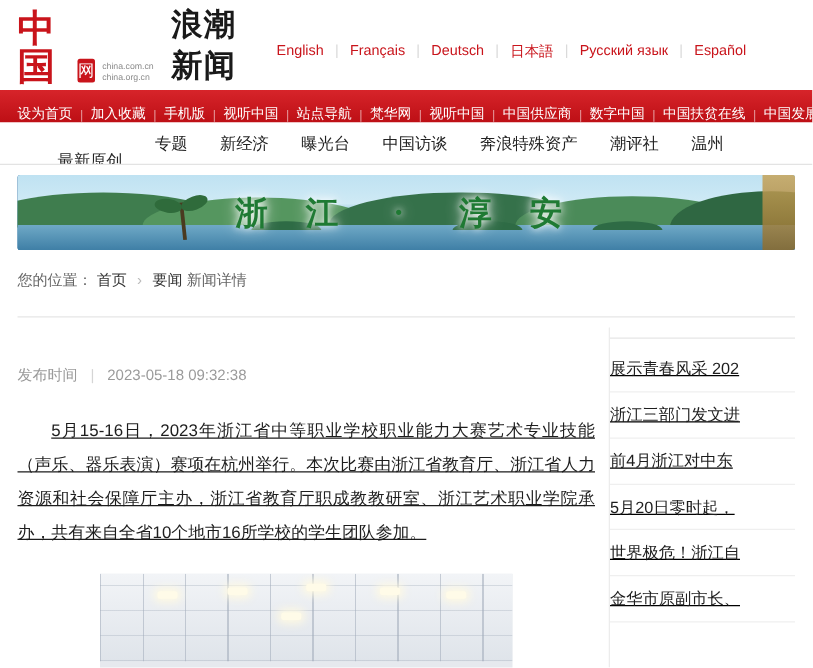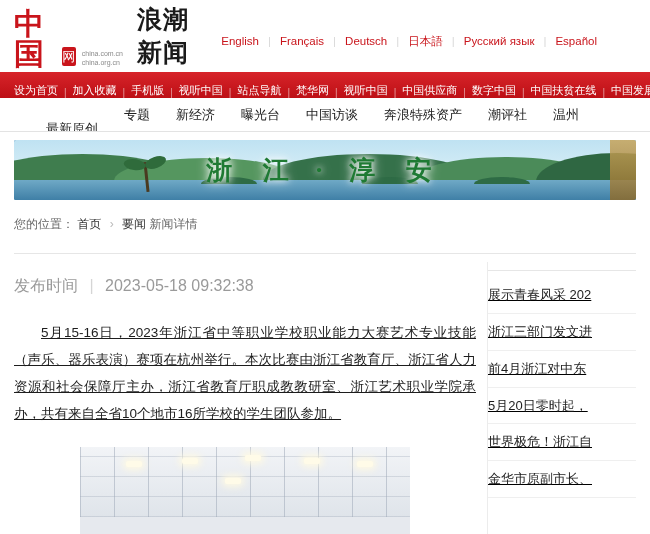--- a/index.html
+++ b/index.html
@@ -144,21 +144,21 @@
   .palm:before, .palm:after {
     content: ""; position: absolute; top: -4px; width: 22px; height: 11px;
     border-radius: 50%;
     background: #2f6b3b;
   }
   .palm:before { left: -20px; transform: rotate(14deg); }
   .palm:after  { left: 1px;  transform: rotate(-14deg); }
   .banner-title {
     position: absolute; inset: 0;
     display: flex; align-items: center; justify-content: center;
-    gap: 14px;
+    gap: 32px;
     font-family: "Liberation Serif", serif;
     font-size: 26px;
     font-weight: bold;
     color: #1f7a33;
     letter-spacing: 12px;
     text-shadow: 0 0 6px rgba(255,255,255,.95), 0 0 12px rgba(255,255,255,.9);
   }
   .banner-right-strip {
     position: absolute; right: 0; top: 0; bottom: 0; width: 26px;
     background: linear-gradient(180deg,#c7a45a,#8e6b2b);
@@ -182,22 +182,22 @@
   .article { width: 462px; padding-top: 16px; }
   .art-title {
     font-family: "Liberation Serif", serif;
     font-size: 20.5px;
     font-weight: bold;
     color: #111;
     line-height: 1.42;
     letter-spacing: .3px;
   }
   .art-meta {
-    margin-top: 6px;
-    font-size: 16px;
+    margin-top: 22px;
+    font-size: 12px;
     color: #9a9a9a;
   }
   .art-meta .bar { padding: 0 7px; color: #d5d5d5; }
   .art-body {
     margin-top: 22px;
     font-size: 13.5px;
     line-height: 2.0;
     color: #1d1d1d;
     text-align: justify;
     text-indent: 2em;

